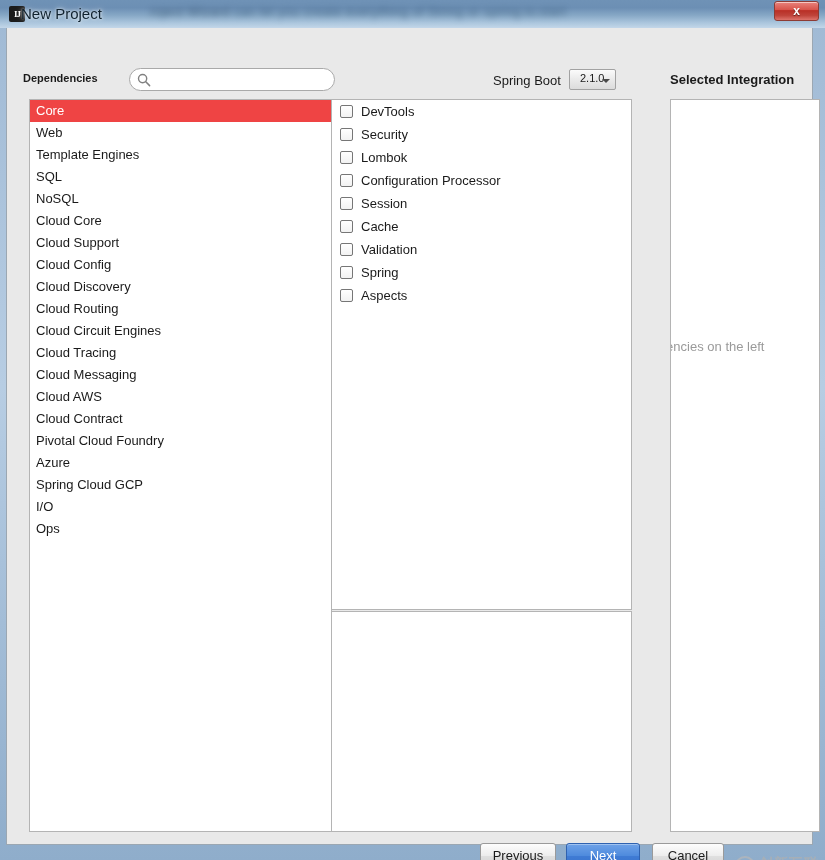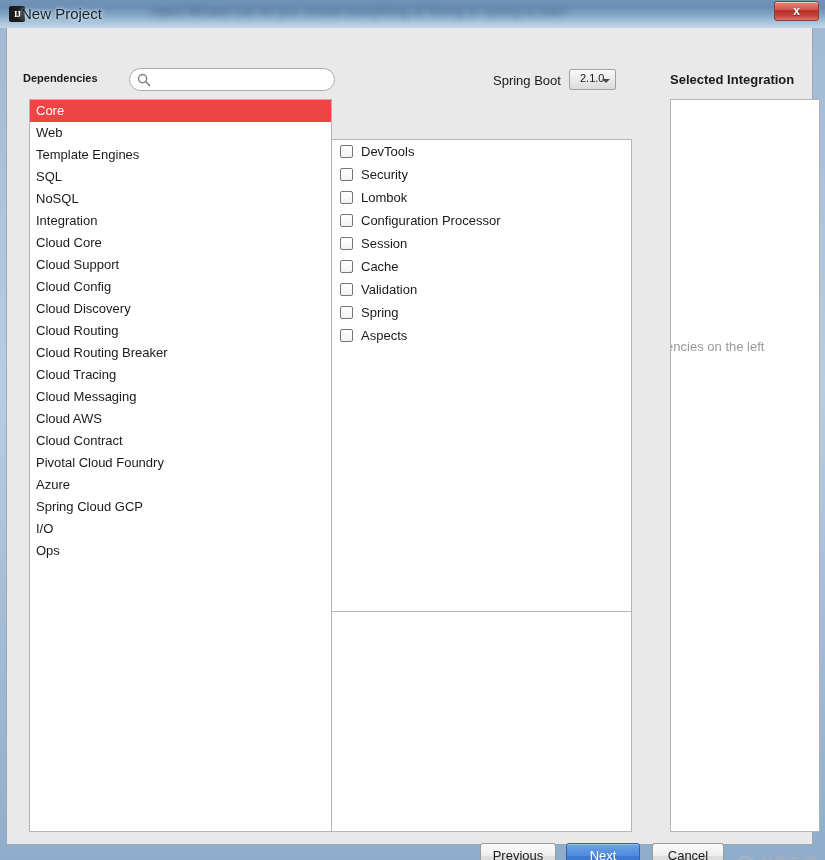--- a/index.html
+++ b/index.html
@@ -185,21 +185,20 @@
   }
 
   
   #dep-panel {
     position: absolute;
     left: 324px; top: 71px;
     width: 301px; height: 511px;
     background: #ffffff;
     border: 1px solid #b4b4b4;
     overflow: hidden;
-    margin-top: 40px;
   }
   .dep-row {
     height: 23px;
     line-height: 23px;
     padding-left: 8px;
     font-size: 13px;
     color: #1a1a1a;
     white-space: nowrap;
     cursor: pointer;
   }
@@ -327,27 +326,26 @@
     </div>
 
     <div id="selected-label">Selected Integration</div>
 
     <div id="category-panel">
         <div class="cat-row selected">Core</div>
         <div class="cat-row">Web</div>
         <div class="cat-row">Template Engines</div>
         <div class="cat-row">SQL</div>
         <div class="cat-row">NoSQL</div>
-        <div class="cat-row">Integration</div>
         <div class="cat-row">Cloud Core</div>
         <div class="cat-row">Cloud Support</div>
         <div class="cat-row">Cloud Config</div>
         <div class="cat-row">Cloud Discovery</div>
         <div class="cat-row">Cloud Routing</div>
-        <div class="cat-row">Cloud Routing Breaker</div>
+        <div class="cat-row">Cloud Circuit Engines</div>
         <div class="cat-row">Cloud Tracing</div>
         <div class="cat-row">Cloud Messaging</div>
         <div class="cat-row">Cloud AWS</div>
         <div class="cat-row">Cloud Contract</div>
         <div class="cat-row">Pivotal Cloud Foundry</div>
         <div class="cat-row">Azure</div>
         <div class="cat-row">Spring Cloud GCP</div>
         <div class="cat-row">I/O</div>
         <div class="cat-row">Ops</div>
       </div>

